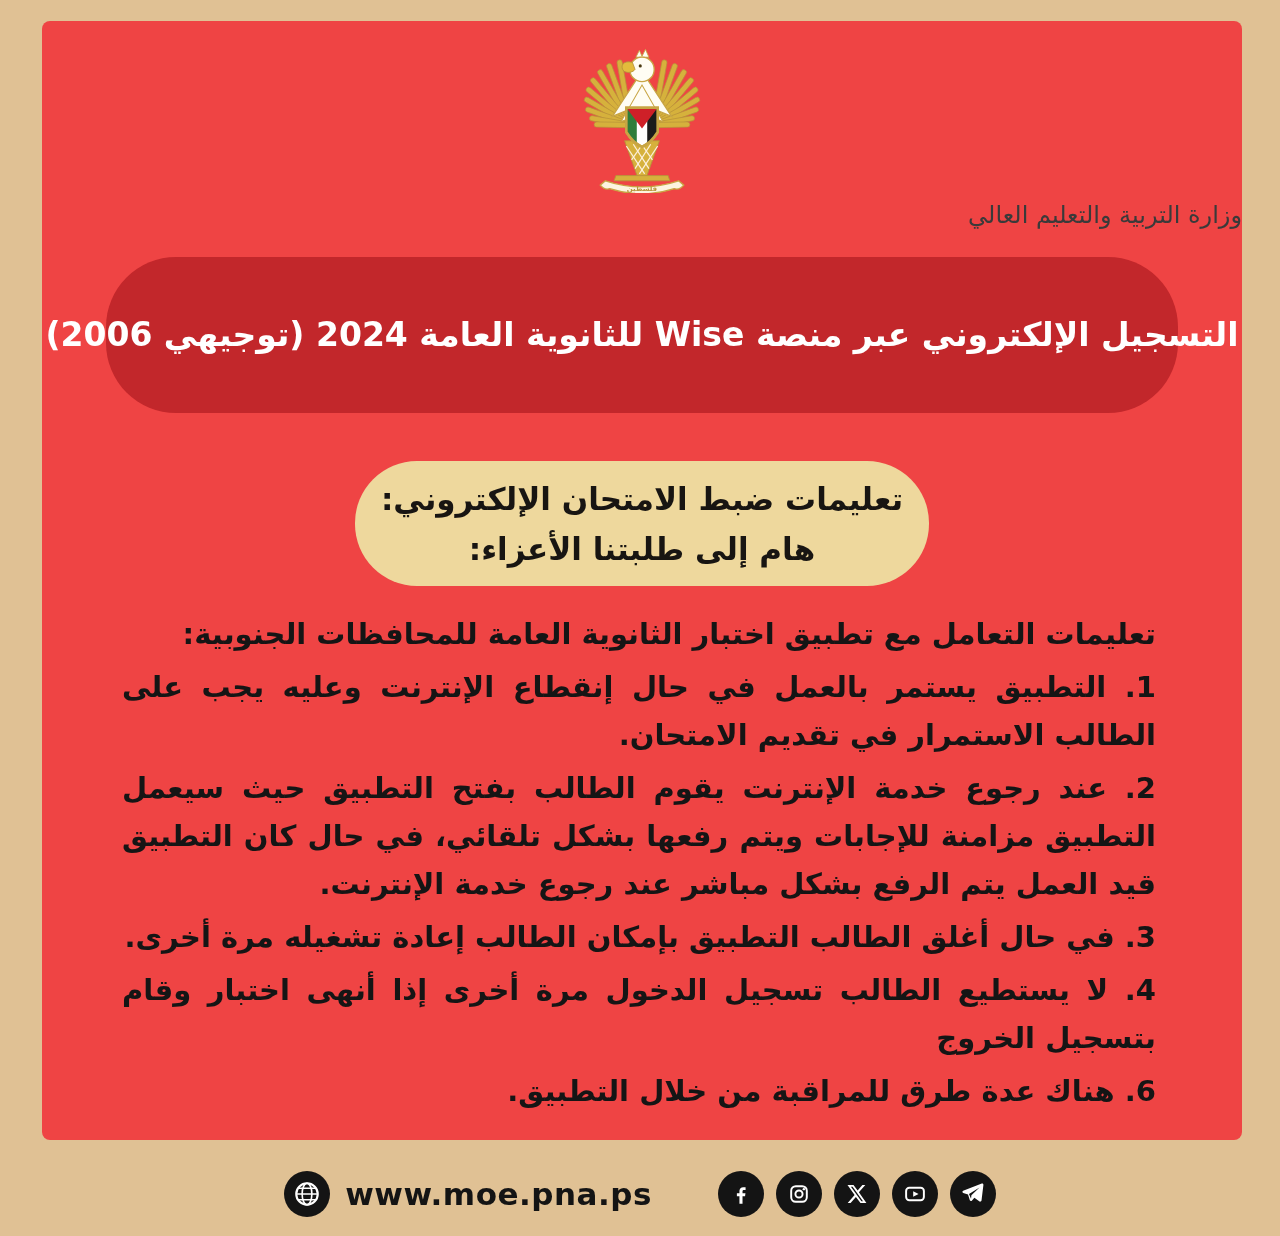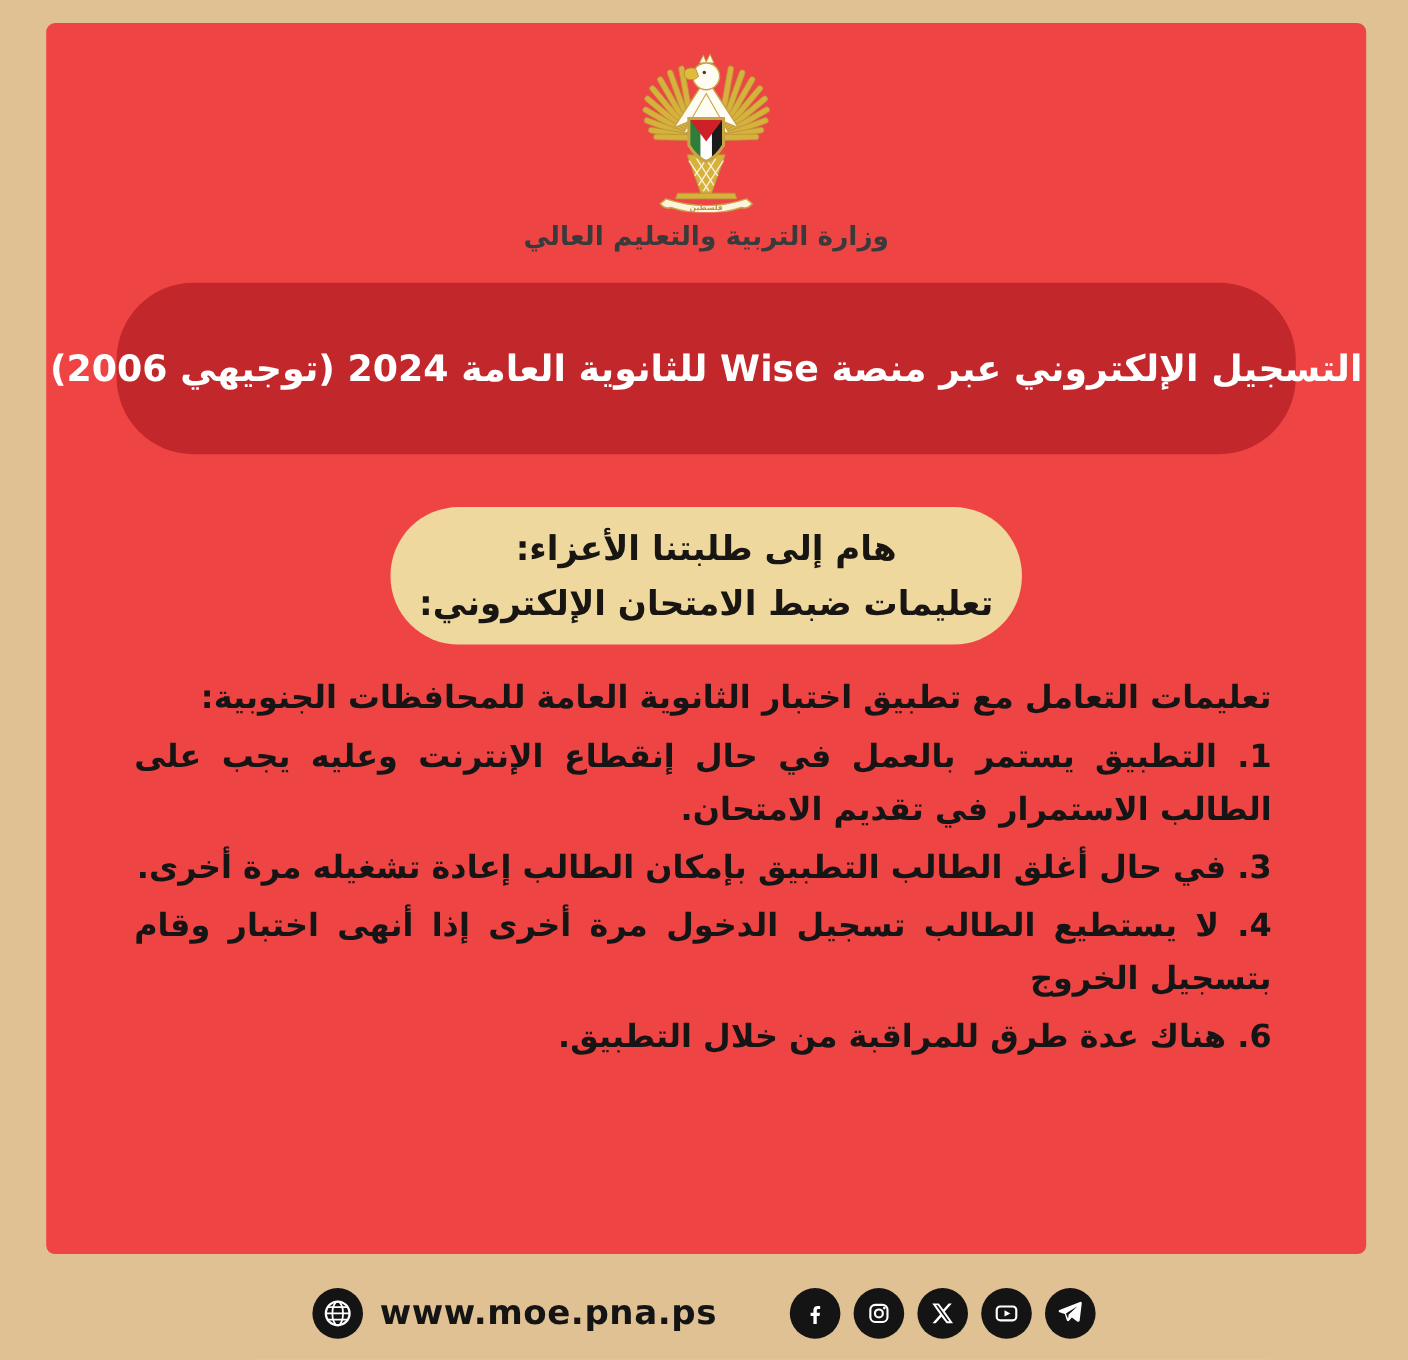--- a/index.html
+++ b/index.html
@@ -16,23 +16,23 @@
     width:1200px;height:1119px;
     background:#ef4444;
     border-radius:8px;
   }
   .emblem-wrap{
     display:flex;justify-content:center;
     padding-top:24px;
   }
   .ministry-name{
     margin-top:8px;
-    text-align:center;
+    text-align:right;
     font-size:24px;
-    font-weight:bold;
+    font-weight:normal;
     color:#3a3a3a;
   }
   .banner{
     margin:28px auto 0;
     width:1072px;height:156px;
     background:#c2272b;
     border-radius:70px;
     display:flex;flex-direction:column;
     align-items:center;justify-content:center;
     direction:rtl;
@@ -180,27 +180,28 @@
       </svg>
     </div>
 
     <div class="ministry-name">وزارة التربية والتعليم العالي</div>
 
     <div class="banner">
       <div class="line">التسجيل الإلكتروني عبر منصة Wise للثانوية العامة 2024 (توجيهي 2006)</div>
     </div>
 
     <div class="subtitle-pill">
+      <div class="line">تعليمات ضبط الامتحان الإلكتروني:</div>
       <div class="line">هام إلى طلبتنا الأعزاء:</div>
-      <div class="line">تعليمات ضبط الامتحان الإلكتروني:</div>
     </div>
 
     <div class="instructions">
       <div class="para">تعليمات التعامل مع تطبيق اختبار الثانوية العامة للمحافظات الجنوبية:</div>
       <div class="para">1. التطبيق يستمر بالعمل في حال إنقطاع الإنترنت وعليه يجب على الطالب الاستمرار في تقديم الامتحان.</div>
+      <div class="para">2. عند رجوع خدمة الإنترنت يقوم الطالب بفتح التطبيق حيث سيعمل التطبيق مزامنة للإجابات ويتم رفعها بشكل تلقائي، في حال كان التطبيق قيد العمل يتم الرفع بشكل مباشر عند رجوع خدمة الإنترنت.</div>
       <div class="para">3. في حال أغلق الطالب التطبيق بإمكان الطالب إعادة تشغيله مرة أخرى.</div>
       <div class="para">4. لا يستطيع الطالب تسجيل الدخول مرة أخرى إذا أنهى اختبار وقام بتسجيل الخروج</div>
       <div class="para">6. هناك عدة طرق للمراقبة من خلال التطبيق.</div>
     </div>
   </div>
 
   <div class="footer-bar">
     <div class="website-group">
       <span class="icon-circle">
         <svg width="30" height="30" viewBox="0 0 24 24" fill="none" stroke="#ffffff">

